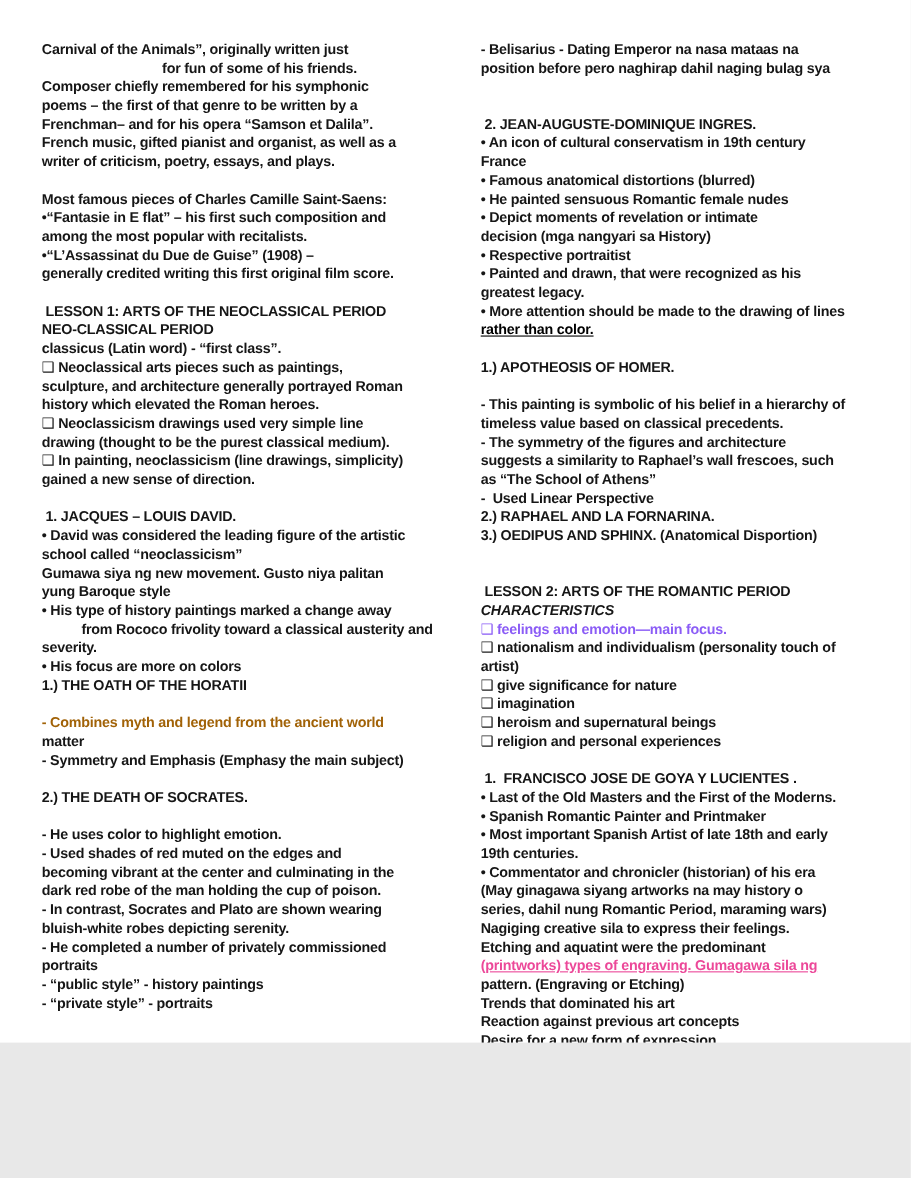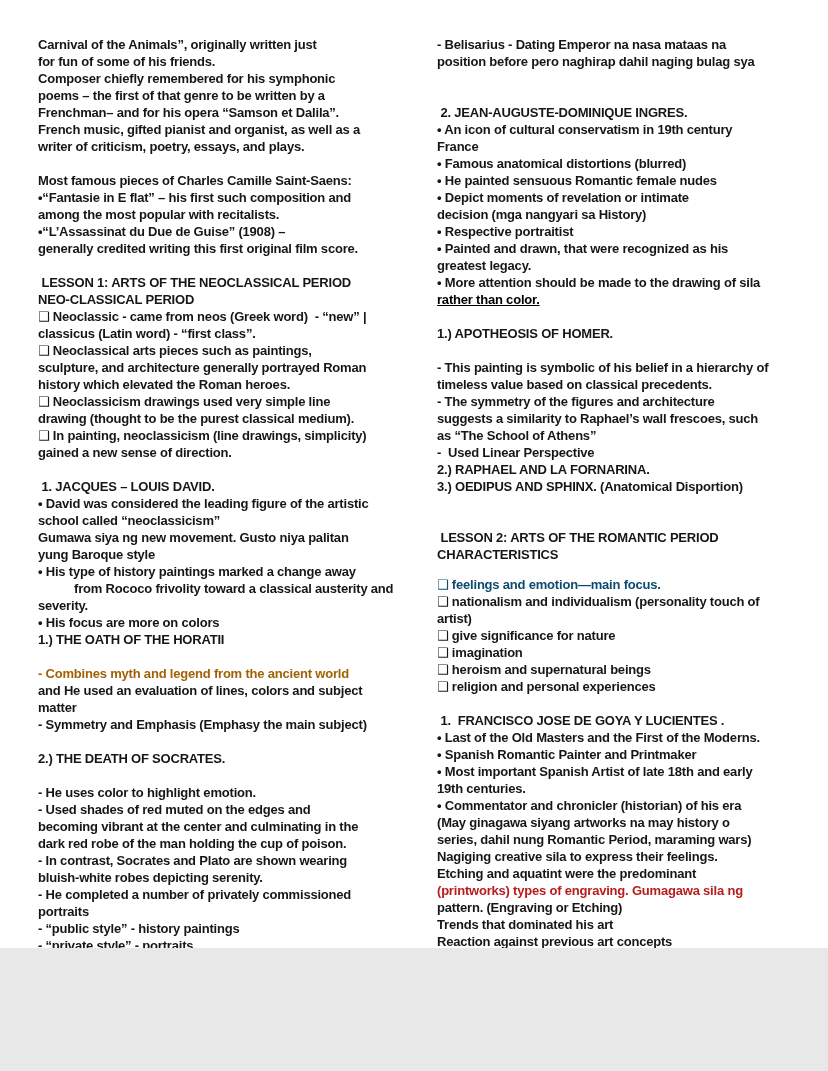--- a/index.html
+++ b/index.html
@@ -31,36 +31,35 @@
     white-space: pre;
     color: #161616;
   }
 </style>
 </head>
 <body>
 
 <div class="page" style="background: rgb(255, 255, 255);">
   <div class="column col-left">
       <div class="line" style="color: rgb(22, 22, 22);">Carnival of the Animals”, originally written just</div>
-      <div class="line" style="color: rgb(22, 22, 22);">for fun of some of his friends.</div>
+      <div class="line" style="color: rgb(22, 22, 22); text-align: center;">for fun of some of his friends.</div>
       <div class="line" style="color: rgb(22, 22, 22);">Composer chiefly remembered for his symphonic</div>
       <div class="line" style="color: rgb(22, 22, 22);">poems – the first of that genre to be written by a</div>
       <div class="line" style="color: rgb(22, 22, 22);">Frenchman– and for his opera “Samson et Dalila”.</div>
       <div class="line" style="color: rgb(22, 22, 22);">French music, gifted pianist and organist, as well as a</div>
       <div class="line" style="color: rgb(22, 22, 22);">writer of criticism, poetry, essays, and plays.</div>
       <div class="line" style="color: rgb(22, 22, 22);"></div>
       <div class="line" style="color: rgb(22, 22, 22);">Most famous pieces of Charles Camille Saint-Saens:</div>
       <div class="line" style="color: rgb(22, 22, 22);">•“Fantasie in E flat” – his first such composition and</div>
       <div class="line" style="color: rgb(22, 22, 22);">among the most popular with recitalists.</div>
       <div class="line" style="color: rgb(22, 22, 22);">•“L’Assassinat du Due de Guise” (1908) –</div>
       <div class="line" style="color: rgb(22, 22, 22);">generally credited writing this first original film score.</div>
       <div class="line" style="color: rgb(22, 22, 22);"></div>
       <div class="line" style="color: rgb(22, 22, 22);"> LESSON 1: ARTS OF THE NEOCLASSICAL PERIOD</div>
       <div class="line" style="color: rgb(22, 22, 22);">NEO-CLASSICAL PERIOD</div>
-      <div class="line" style="color: rgb(22, 22, 22);">❑ Neoclassic - came from neos (Greek word)  - “new” |</div>
       <div class="line" style="color: rgb(22, 22, 22);">classicus (Latin word) - “first class”.</div>
       <div class="line" style="color: rgb(22, 22, 22);">❑ Neoclassical arts pieces such as paintings,</div>
       <div class="line" style="color: rgb(22, 22, 22);">sculpture, and architecture generally portrayed Roman</div>
       <div class="line" style="color: rgb(22, 22, 22);">history which elevated the Roman heroes.</div>
       <div class="line" style="color: rgb(22, 22, 22);">❑ Neoclassicism drawings used very simple line</div>
       <div class="line" style="color: rgb(22, 22, 22);">drawing (thought to be the purest classical medium).</div>
       <div class="line" style="color: rgb(22, 22, 22);">❑ In painting, neoclassicism (line drawings, simplicity)</div>
       <div class="line" style="color: rgb(22, 22, 22);">gained a new sense of direction.</div>
       <div class="line" style="color: rgb(22, 22, 22);"></div>
       <div class="line" style="color: rgb(22, 22, 22);"> 1. JACQUES – LOUIS DAVID.</div>
@@ -68,21 +67,20 @@
       <div class="line" style="color: rgb(22, 22, 22);">school called “neoclassicism”</div>
       <div class="line" style="color: rgb(22, 22, 22);">Gumawa siya ng new movement. Gusto niya palitan</div>
       <div class="line" style="color: rgb(22, 22, 22);">yung Baroque style</div>
       <div class="line" style="color: rgb(22, 22, 22);">• His type of history paintings marked a change away</div>
       <div class="line" style="color: rgb(22, 22, 22); margin-left: 36px;">from Rococo frivolity toward a classical austerity and</div>
       <div class="line" style="color: rgb(22, 22, 22);">severity.</div>
       <div class="line" style="color: rgb(22, 22, 22);">• His focus are more on colors</div>
       <div class="line" style="color: rgb(22, 22, 22);">1.) THE OATH OF THE HORATII</div>
       <div class="line" style="color: rgb(22, 22, 22);"></div>
       <div class="line" style="color: #a16207;">- Combines myth and legend from the ancient world</div>
-      <div class="line" style="color: rgb(22, 22, 22);">and He used an evaluation of lines, colors and subject</div>
       <div class="line" style="color: rgb(22, 22, 22);">matter</div>
       <div class="line" style="color: rgb(22, 22, 22);">- Symmetry and Emphasis (Emphasy the main subject)</div>
       <div class="line" style="color: rgb(22, 22, 22);"></div>
       <div class="line" style="color: rgb(22, 22, 22);">2.) THE DEATH OF SOCRATES.</div>
       <div class="line" style="color: rgb(22, 22, 22);"></div>
       <div class="line" style="color: rgb(22, 22, 22);">- He uses color to highlight emotion.</div>
       <div class="line" style="color: rgb(22, 22, 22);">- Used shades of red muted on the edges and</div>
       <div class="line" style="color: rgb(22, 22, 22);">becoming vibrant at the center and culminating in the</div>
       <div class="line" style="color: rgb(22, 22, 22);">dark red robe of the man holding the cup of poison.</div>
       <div class="line" style="color: rgb(22, 22, 22);">- In contrast, Socrates and Plato are shown wearing</div>
@@ -101,56 +99,56 @@
       <div class="line" style="color: rgb(22, 22, 22);"> 2. JEAN-AUGUSTE-DOMINIQUE INGRES.</div>
       <div class="line" style="color: rgb(22, 22, 22);">• An icon of cultural conservatism in 19th century</div>
       <div class="line" style="color: rgb(22, 22, 22);">France</div>
       <div class="line" style="color: rgb(22, 22, 22);">• Famous anatomical distortions (blurred)</div>
       <div class="line" style="color: rgb(22, 22, 22);">• He painted sensuous Romantic female nudes</div>
       <div class="line" style="color: rgb(22, 22, 22);">• Depict moments of revelation or intimate</div>
       <div class="line" style="color: rgb(22, 22, 22);">decision (mga nangyari sa History)</div>
       <div class="line" style="color: rgb(22, 22, 22);">• Respective portraitist</div>
       <div class="line" style="color: rgb(22, 22, 22);">• Painted and drawn, that were recognized as his</div>
       <div class="line" style="color: rgb(22, 22, 22);">greatest legacy.</div>
-      <div class="line" style="color: rgb(22, 22, 22);">• More attention should be made to the drawing of sila</div>
+      <div class="line" style="color: rgb(22, 22, 22);">• More attention should be made to the drawing of lines</div>
       <div class="line" style="color: #000000; text-decoration: underline;">rather than color.</div>
       <div class="line" style="color: rgb(22, 22, 22);"></div>
       <div class="line" style="color: rgb(22, 22, 22);">1.) APOTHEOSIS OF HOMER.</div>
       <div class="line" style="color: rgb(22, 22, 22);"></div>
       <div class="line" style="color: rgb(22, 22, 22);">- This painting is symbolic of his belief in a hierarchy of</div>
       <div class="line" style="color: rgb(22, 22, 22);">timeless value based on classical precedents.</div>
       <div class="line" style="color: rgb(22, 22, 22);">- The symmetry of the figures and architecture</div>
       <div class="line" style="color: rgb(22, 22, 22);">suggests a similarity to Raphael’s wall frescoes, such</div>
       <div class="line" style="color: rgb(22, 22, 22);">as “The School of Athens”</div>
       <div class="line" style="color: rgb(22, 22, 22);">-  Used Linear Perspective</div>
       <div class="line" style="color: rgb(22, 22, 22);">2.) RAPHAEL AND LA FORNARINA.</div>
       <div class="line" style="color: rgb(22, 22, 22);">3.) OEDIPUS AND SPHINX. (Anatomical Disportion)</div>
       <div class="line" style="color: rgb(22, 22, 22);"></div>
       <div class="line" style="color: rgb(22, 22, 22);"></div>
       <div class="line" style="color: rgb(22, 22, 22);"> LESSON 2: ARTS OF THE ROMANTIC PERIOD</div>
-      <div class="line" style="color: rgb(22, 22, 22);">CHARACTERISTICS</div>
-      <div class="line" style="color: #0c4a6e; margin-top: 13px;">❑ feelings and emotion—main focus.</div>
+      <div class="line" style="color: rgb(22, 22, 22); font-style: italic;">CHARACTERISTICS</div>
+      <div class="line" style="color: #8b5cf6;">❑ feelings and emotion—main focus.</div>
       <div class="line" style="color: rgb(22, 22, 22);">❑ nationalism and individualism (personality touch of</div>
       <div class="line" style="color: rgb(22, 22, 22);">artist)</div>
       <div class="line" style="color: rgb(22, 22, 22);">❑ give significance for nature</div>
       <div class="line" style="color: rgb(22, 22, 22);">❑ imagination</div>
       <div class="line" style="color: rgb(22, 22, 22);">❑ heroism and supernatural beings</div>
       <div class="line" style="color: rgb(22, 22, 22);">❑ religion and personal experiences</div>
       <div class="line" style="color: rgb(22, 22, 22);"></div>
       <div class="line" style="color: rgb(22, 22, 22);"> 1.  FRANCISCO JOSE DE GOYA Y LUCIENTES .</div>
       <div class="line" style="color: rgb(22, 22, 22);">• Last of the Old Masters and the First of the Moderns.</div>
       <div class="line" style="color: rgb(22, 22, 22);">• Spanish Romantic Painter and Printmaker</div>
       <div class="line" style="color: rgb(22, 22, 22);">• Most important Spanish Artist of late 18th and early</div>
       <div class="line" style="color: rgb(22, 22, 22);">19th centuries.</div>
       <div class="line" style="color: rgb(22, 22, 22);">• Commentator and chronicler (historian) of his era</div>
       <div class="line" style="color: rgb(22, 22, 22);">(May ginagawa siyang artworks na may history o</div>
       <div class="line" style="color: rgb(22, 22, 22);">series, dahil nung Romantic Period, maraming wars)</div>
       <div class="line" style="color: rgb(22, 22, 22);">Nagiging creative sila to express their feelings.</div>
       <div class="line" style="color: rgb(22, 22, 22);">Etching and aquatint were the predominant</div>
-      <div class="line" style="color: #b91c1c;">(printworks) types of engraving. Gumagawa sila ng</div>
+      <div class="line" style="color: #ec4899; text-decoration: underline;">(printworks) types of engraving. Gumagawa sila ng</div>
       <div class="line" style="color: rgb(22, 22, 22);">pattern. (Engraving or Etching)</div>
       <div class="line" style="color: rgb(22, 22, 22);">Trends that dominated his art</div>
       <div class="line" style="color: rgb(22, 22, 22);">Reaction against previous art concepts</div>
       <div class="line" style="color: rgb(22, 22, 22);">Desire for a new form of expression</div>
       <div class="line" style="color: rgb(22, 22, 22);">Kung bakit alam niya yung mga scene sa war, dahil siya</div>
       <div class="line" style="color: rgb(22, 22, 22);">yung painter ng mga hari.</div>
       <div class="line" style="color: rgb(22, 22, 22);"></div>
       <div class="line" style="color: rgb(22, 22, 22);">1.) THE SNOWSTORM (WINTER).</div>
     </div>
 </div>

